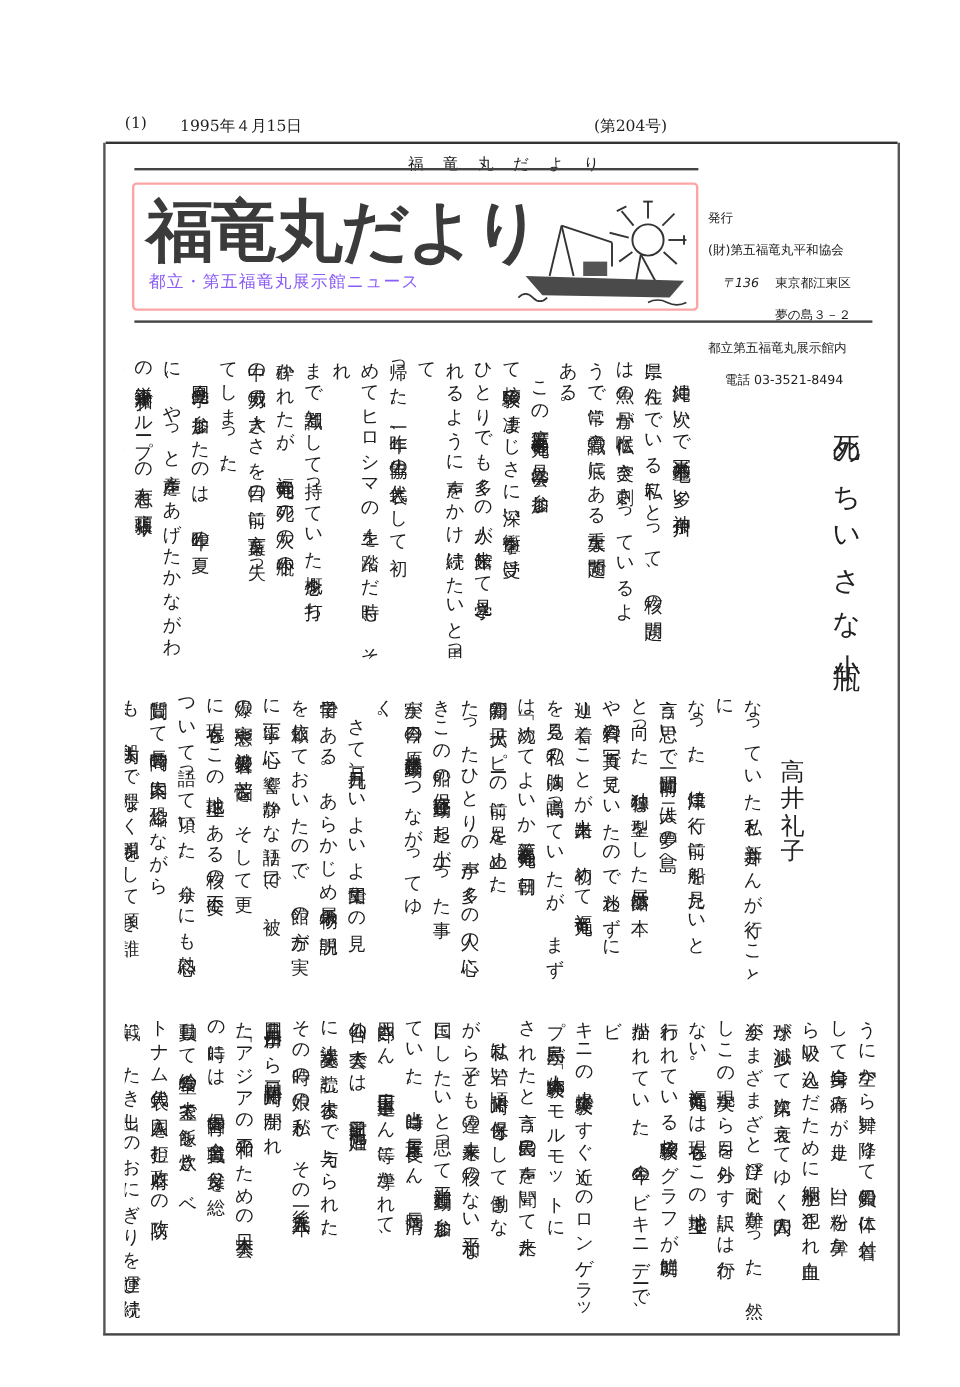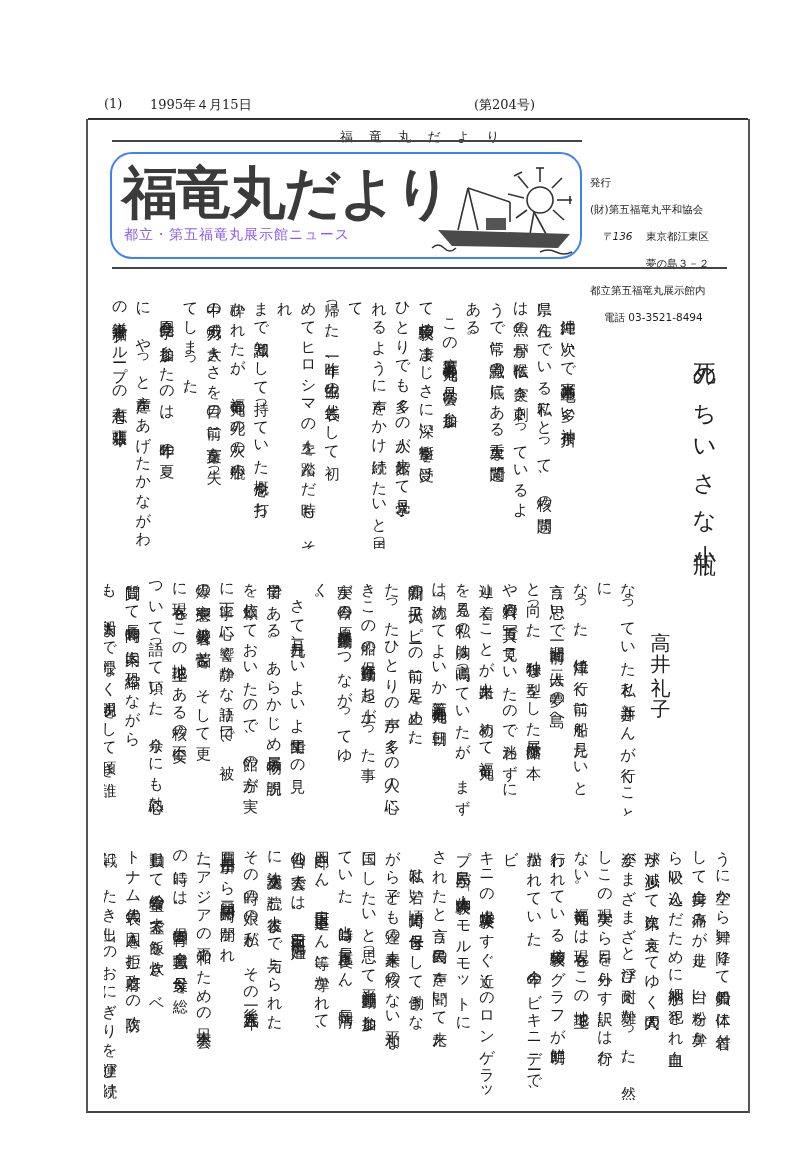--- a/index.html
+++ b/index.html
@@ -2,28 +2,28 @@
 <html><head>
 <meta charset="utf-8">
 <style>
   html, body { margin:0; padding:0; background:#ffffff; }
   body { width:800px; height:1156px; position:relative; overflow:hidden;
          font-family:"DejaVu Serif","Liberation Serif",serif; color:#1e1e1e; }
   .page-header { position:absolute; left:100px; top:92px; width:620px; height:24px; font-size:13px; }
   .page-header .num { position:absolute; left:4px; top:4px; }
   .page-header .date { position:absolute; left:50px; top:4px; }
   .page-header .ptitle { position:absolute; left:240px; top:4px; letter-spacing:6px;margin-top:32px; }
-  .page-header .issue { position:absolute; left:374px; top:4px; letter-spacing:0; }
+  .page-header .issue { position:absolute; left:395px; top:4px; letter-spacing:0; }
   .rule-top { position:absolute; left:88px; top:118px; width:660px; height:2px; background:#333; }
   .frame { position:absolute; left:86px; top:119px; width:660px; height:992px;
            border-left:2px solid #555; border-right:2px solid #555; border-bottom:2px solid #444; }
   .mast-rule1 { position:absolute; left:112px; top:140px; width:470px; height:2px; background:#444; }
   .mast-rule2 { position:absolute; left:112px; top:267px; width:615px; height:2px; background:#444; }
   .logo-box { position:absolute; left:110px; top:152px; width:468px; height:103px;
-              border:2px solid #3b82f6; border-radius:22px; }
+              border:2px solid #fca5a5; border-radius:4px; }
   .logo-title { position:absolute; left:10px; top:2px; font-size:56px; font-weight:bold;
                 color:#3b3b3b; letter-spacing:-2px; font-family:"DejaVu Serif",serif; }
   .logo-sub { position:absolute; left:12px; top:72px; font-size:14px; color:#8b5cf6;
               font-family:"DejaVu Sans",sans-serif; letter-spacing:1px; }
   .boat { position:absolute; left:318px; top:6px; width:150px; height:95px; }
   .publisher { position:absolute; left:590px; top:162px; width:150px; font-size:10.5px; line-height:14px;
                font-family:"DejaVu Sans",sans-serif; }
   .publisher div { white-space:nowrap;margin-top:13px; }
   .publisher .ind1 { padding-left:12px; }
   .publisher .ind2 { padding-left:56px; }

